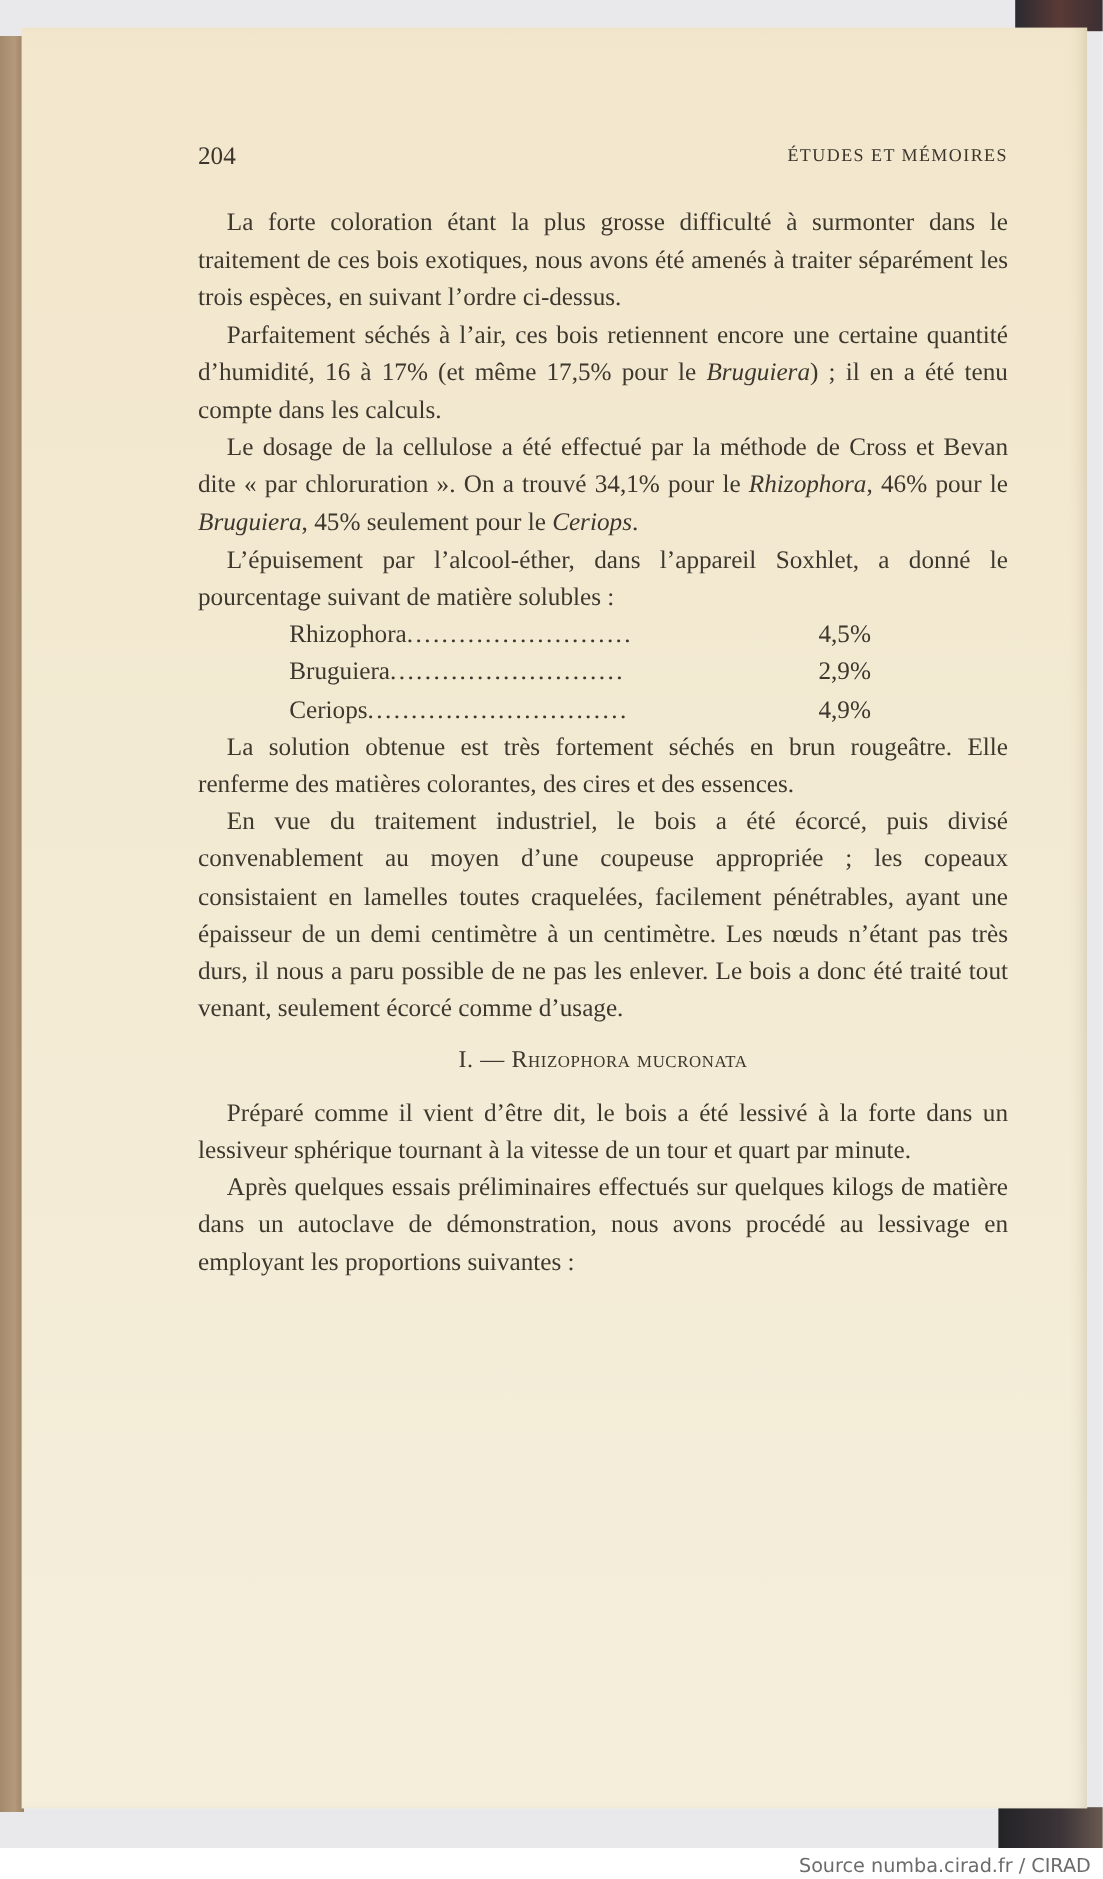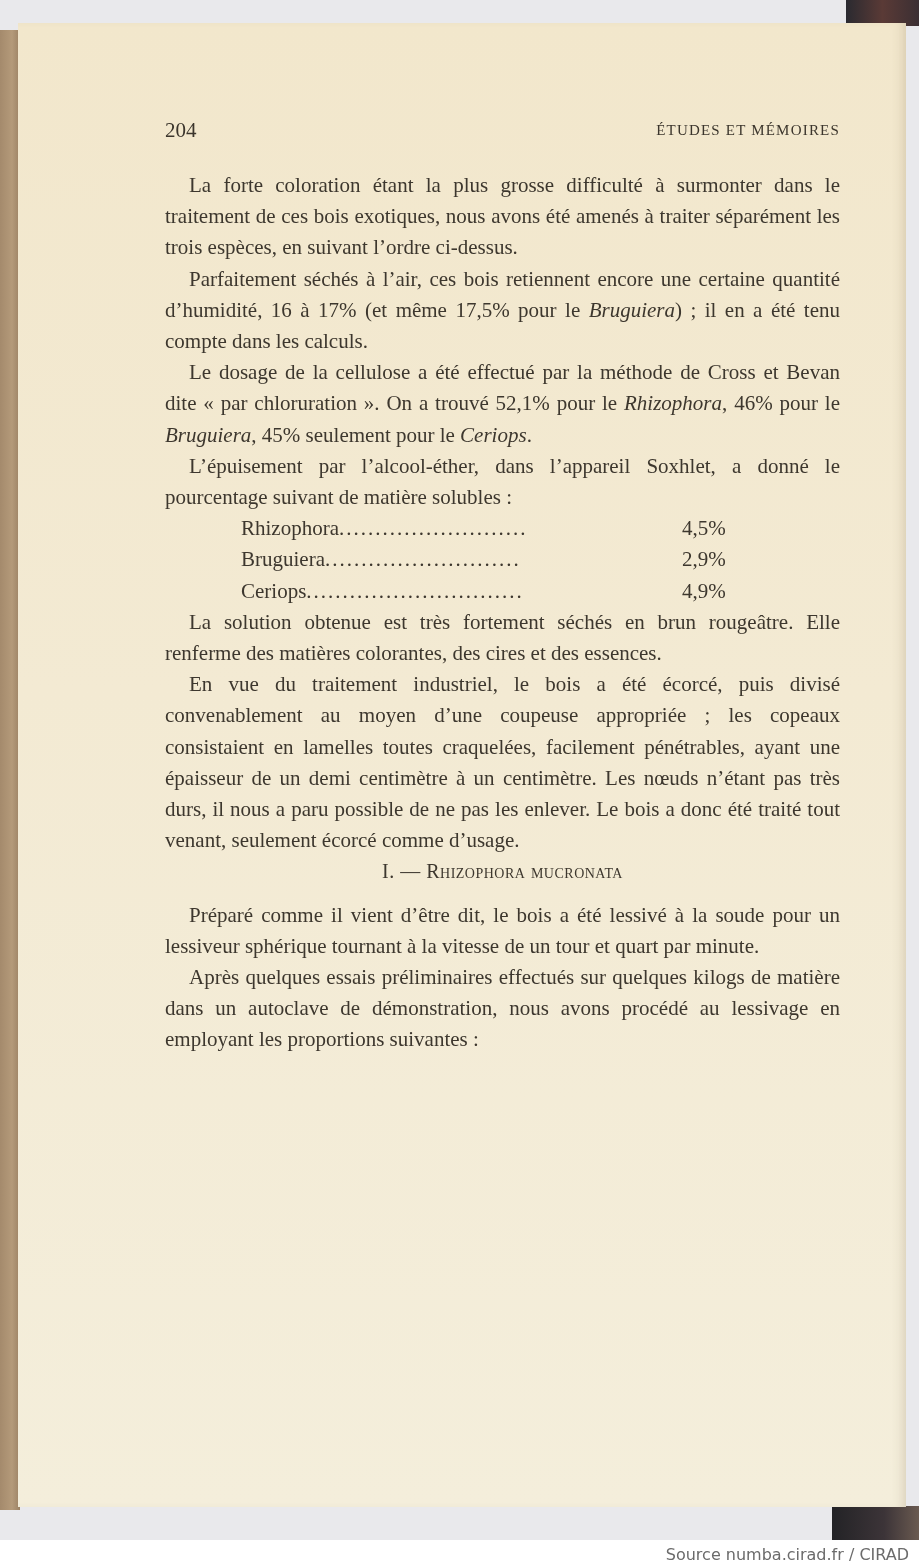--- a/index.html
+++ b/index.html
@@ -42,21 +42,21 @@
     position: absolute; left: 165px; top: 170px; width: 675px;
     color: #3d372e; font-size: 21px; line-height: 31.2px;
   }
   .body-text p { margin: 0; text-align: justify; text-indent: 24px; font-family: Liberation Serif, serif; }
   .sol-table { margin: 0 0 0 76px; width: 525px; }
   .sol-row { display: flex; align-items: baseline; height: 31.2px; }
   .sol-name { white-space: nowrap; }
   .sol-dots { flex: 1; overflow: hidden; white-space: nowrap; letter-spacing: 2px; }
   .sol-val { width: 84px; text-align: left; white-space: nowrap; }
   .section-title {
-    text-align: center; margin: 0 0 12px 0; font-size: 20px; letter-spacing: 0.5px;
+    text-align: center; margin: 12px 0 12px 0; font-size: 20px; letter-spacing: 0.5px;
   }
   .section-title .sc { font-variant: small-caps; }
   em { font-style: italic; }
   .footer {
     position: absolute; right: 10px; top: 1545px; font-size: 16px;
     font-family: "DejaVu Sans", "Liberation Sans", sans-serif; color: #6b6b6b;
   }
 </style>
 </head>
 <body>
@@ -71,21 +71,21 @@
 <div class="page-header">
   <span class="page-num">204</span>
   <div class="running-head">ÉTUDES ET MÉMOIRES</div>
 </div>
 
 <div class="body-text">
   <p>La forte coloration étant la plus grosse difficulté à surmonter dans le traitement de ces bois exotiques, nous avons été amenés à traiter séparément les trois espèces, en suivant l’ordre ci-dessus.</p>
 
   <p><span>Parfaitement séchés à l’air, ces bois retiennent encore une certaine quantité d’humidité, 16 à 17% (et même 17,5% pour le </span><em>Bruguiera</em><span>) ; il en a été tenu compte dans les calculs.</span></p>
 
-  <p><span>Le dosage de la cellulose a été effectué par la méthode de Cross et Bevan dite « par chloruration ». On a trouvé 52,1% pour le </span><em>Rhizophora</em><span>, 46% pour le </span><em>Bruguiera</em><span>, 45% seulement pour le </span><em>Ceriops</em><span>.</span></p>
+  <p><span>Le dosage de la cellulose a été effectué par la méthode de Cross et Bevan dite « par chloruration ». On a trouvé 34,1% pour le </span><em>Rhizophora</em><span>, 46% pour le </span><em>Bruguiera</em><span>, 45% seulement pour le </span><em>Ceriops</em><span>.</span></p>
 
   <p>L’épuisement par l’alcool-éther, dans l’appareil Soxhlet, a donné le pourcentage suivant de matière solubles :</p>
 
   <div class="sol-table">
     <div class="sol-row">
       <span class="sol-name">Rhizophora</span>
       <span class="sol-dots">..........................</span>
       <span class="sol-val">4,5%</span>
     </div>
     <div class="sol-row">
@@ -100,17 +100,17 @@
     </div>
   </div>
 
   <p>La solution obtenue est très fortement séchés en brun rougeâtre. Elle renferme des matières colorantes, des cires et des essences.</p>
   <p>En vue du traitement industriel, le bois a été écorcé, puis divisé convenablement au moyen d’une coupeuse appropriée ; les copeaux consistaient en lamelles toutes craquelées, facilement pénétrables, ayant une épaisseur de un demi centimètre à un centimètre. Les nœuds n’étant pas très durs, il nous a paru possible de ne pas les enlever. Le bois a donc été traité tout venant, seulement écorcé comme d’usage.</p>
 
   <div class="section-title">
     <span>I. — </span><span class="sc">Rhizophora mucronata</span>
   </div>
 
-  <p>Préparé comme il vient d’être dit, le bois a été lessivé à la soude pour un lessiveur sphérique tournant à la vitesse de un tour et quart par minute.</p>
+  <p>Préparé comme il vient d’être dit, le bois a été lessivé à la forte dans un lessiveur sphérique tournant à la vitesse de un tour et quart par minute.</p>
   <p>Après quelques essais préliminaires effectués sur quelques kilogs de matière dans un autoclave de démonstration, nous avons procédé au lessivage en employant les proportions suivantes :</p>
 </div>
 
 <div class="footer">Source numba.cirad.fr / CIRAD</div>
 
 </body></html>

